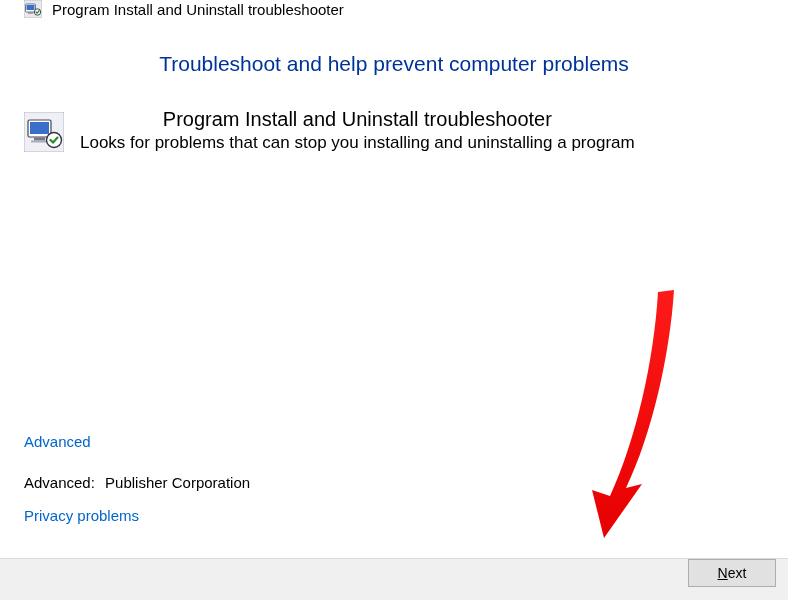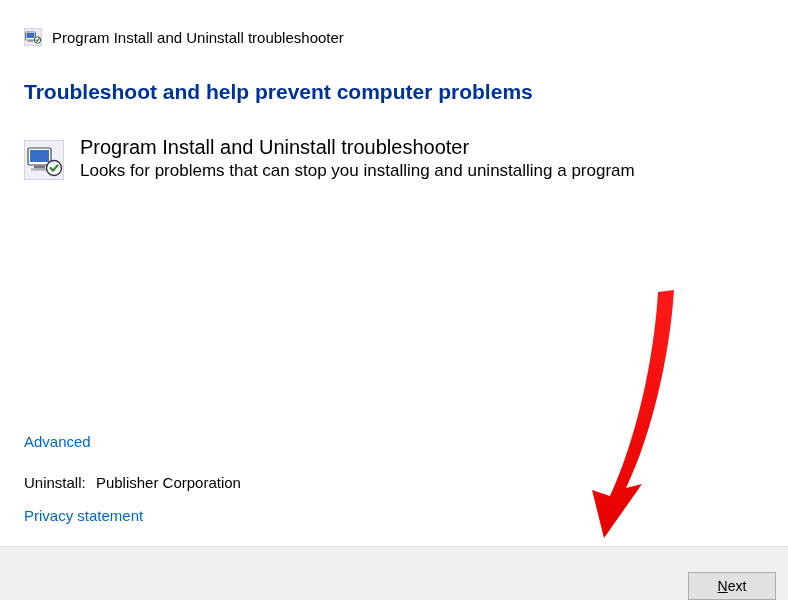--- a/index.html
+++ b/index.html
@@ -11,41 +11,42 @@
       width: 788px;
       height: 600px;
       font-family: "Segoe UI", Tahoma, sans-serif;
       font-size: 14px;
       color: #000;
       background: #fff;
       position: relative;
       overflow: hidden;
     }
     .content {
-      padding: 28px 24px 0 24px;
+      padding: 0 24px 0 24px;
+      text-align: center;
     }
     .window-title-row {
       display: flex;
       align-items: center;
       gap: 10px;
       margin-bottom: 34px;
     }
     .app-icon {
       width: 18px;
       height: 18px;
       flex-shrink: 0;
     }
     .window-title {
       font-size: 15px;
       color: #000;
     }
     .heading {
       color: #003399;
       font-size: 21px;
-      font-weight: 700;
+      font-weight: 400;
       margin-bottom: 32px;
     }
     .item-row {
       display: flex;
       align-items: flex-start;
       gap: 16px;
       margin-bottom: 20px;
     }
     .item-icon {
       width: 40px;
@@ -84,26 +85,26 @@
     }
     .publisher-label {
       display: inline-block;
       margin-right: 6px;
     }
     .button-bar {
       position: absolute;
       bottom: 0;
       left: 0;
       right: 0;
-      height: 54px;
+      height: 42px;
       background: #f0f0f0;
       border-top: 1px solid #dcdcdc;
       display: flex;
       justify-content: flex-end;
-      align-items: flex-end;
+      align-items: flex-start;
       padding-right: 12px;
       gap: 10px;
     }
     .btn {
       min-width: 88px;
       height: 28px;
       border: 1px solid #adadad;
       background: #e1e1e1;
       font-family: inherit;
       font-size: 14px;
@@ -158,24 +159,24 @@
     <div>
       <div class="item-title">Program Install and Uninstall troubleshooter</div>
       <div class="item-desc">Looks for problems that can stop you installing and uninstalling a program</div>
     </div>
   </div>
 </div>
 
 <div class="lower-block">
   <div><a class="link advanced-link">Advanced</a></div>
   <div class="publisher-row">
-    <span class="publisher-label">Uninstall:</span>
+    <span class="publisher-label">Advanced:</span>
     <span>Publisher Corporation</span>
   </div>
-  <div><a class="link">Privacy statement</a></div>
+  <div><a class="link">Privacy problems</a></div>
 </div>
 
 <div class="button-bar">
   <button class="btn"><span class="mnemonic">N</span><span>ext</span></button>
 </div>
 
 <svg class="arrow-overlay" viewBox="0 0 180 260">
   <defs>
     <linearGradient id="arrg" x1="0" y1="0" x2="0" y2="1">
       <stop offset="0" stop-color="#ff1a1a"></stop>

